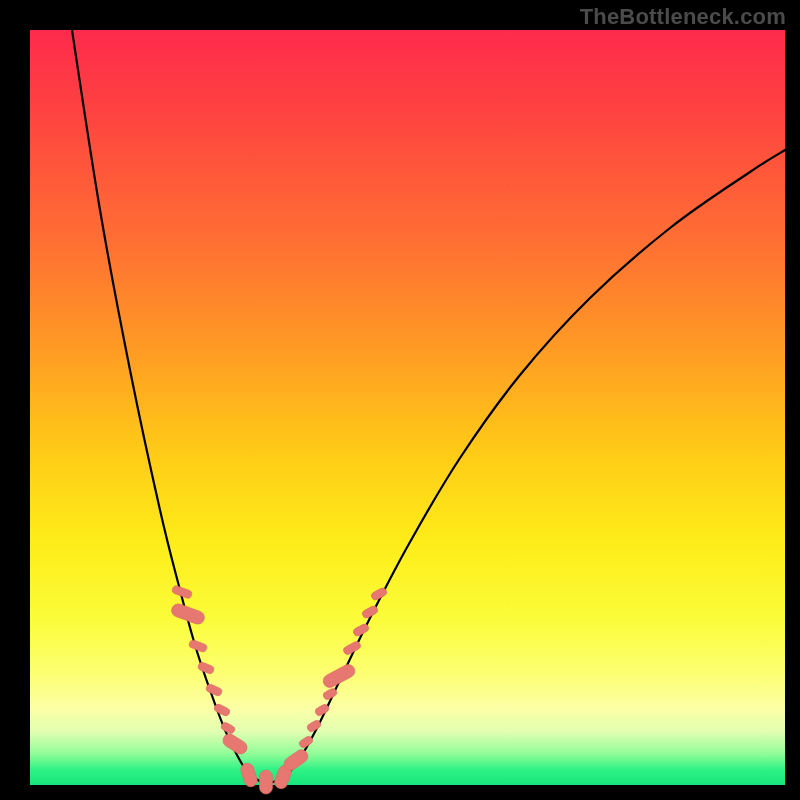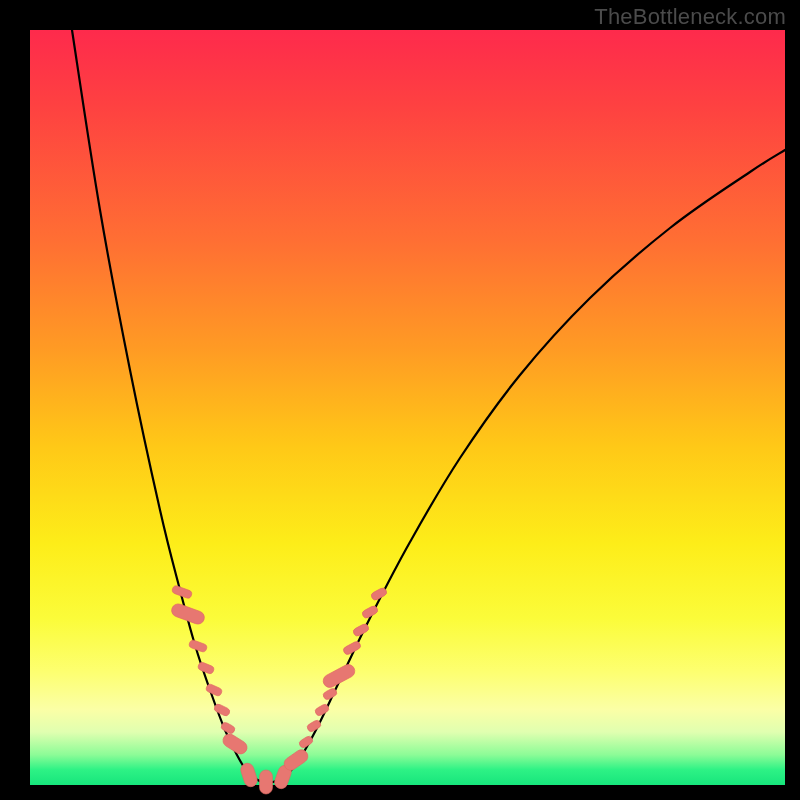--- a/index.html
+++ b/index.html
@@ -41,21 +41,21 @@
       #17e57c 100%
     );
   }
   .watermark {
     position: absolute;
     top: 4px;
     right: 14px;
     color: #4b4b4b;
     font-size: 22px;
     letter-spacing: 0.2px;
-    font-weight: 400;
+    font-weight: 700;
     user-select: none;
   }
   svg.curve {
     position: absolute;
     left: 0;
     top: 0;
     width: 755px;
     height: 755px;
     overflow: visible;
   }

